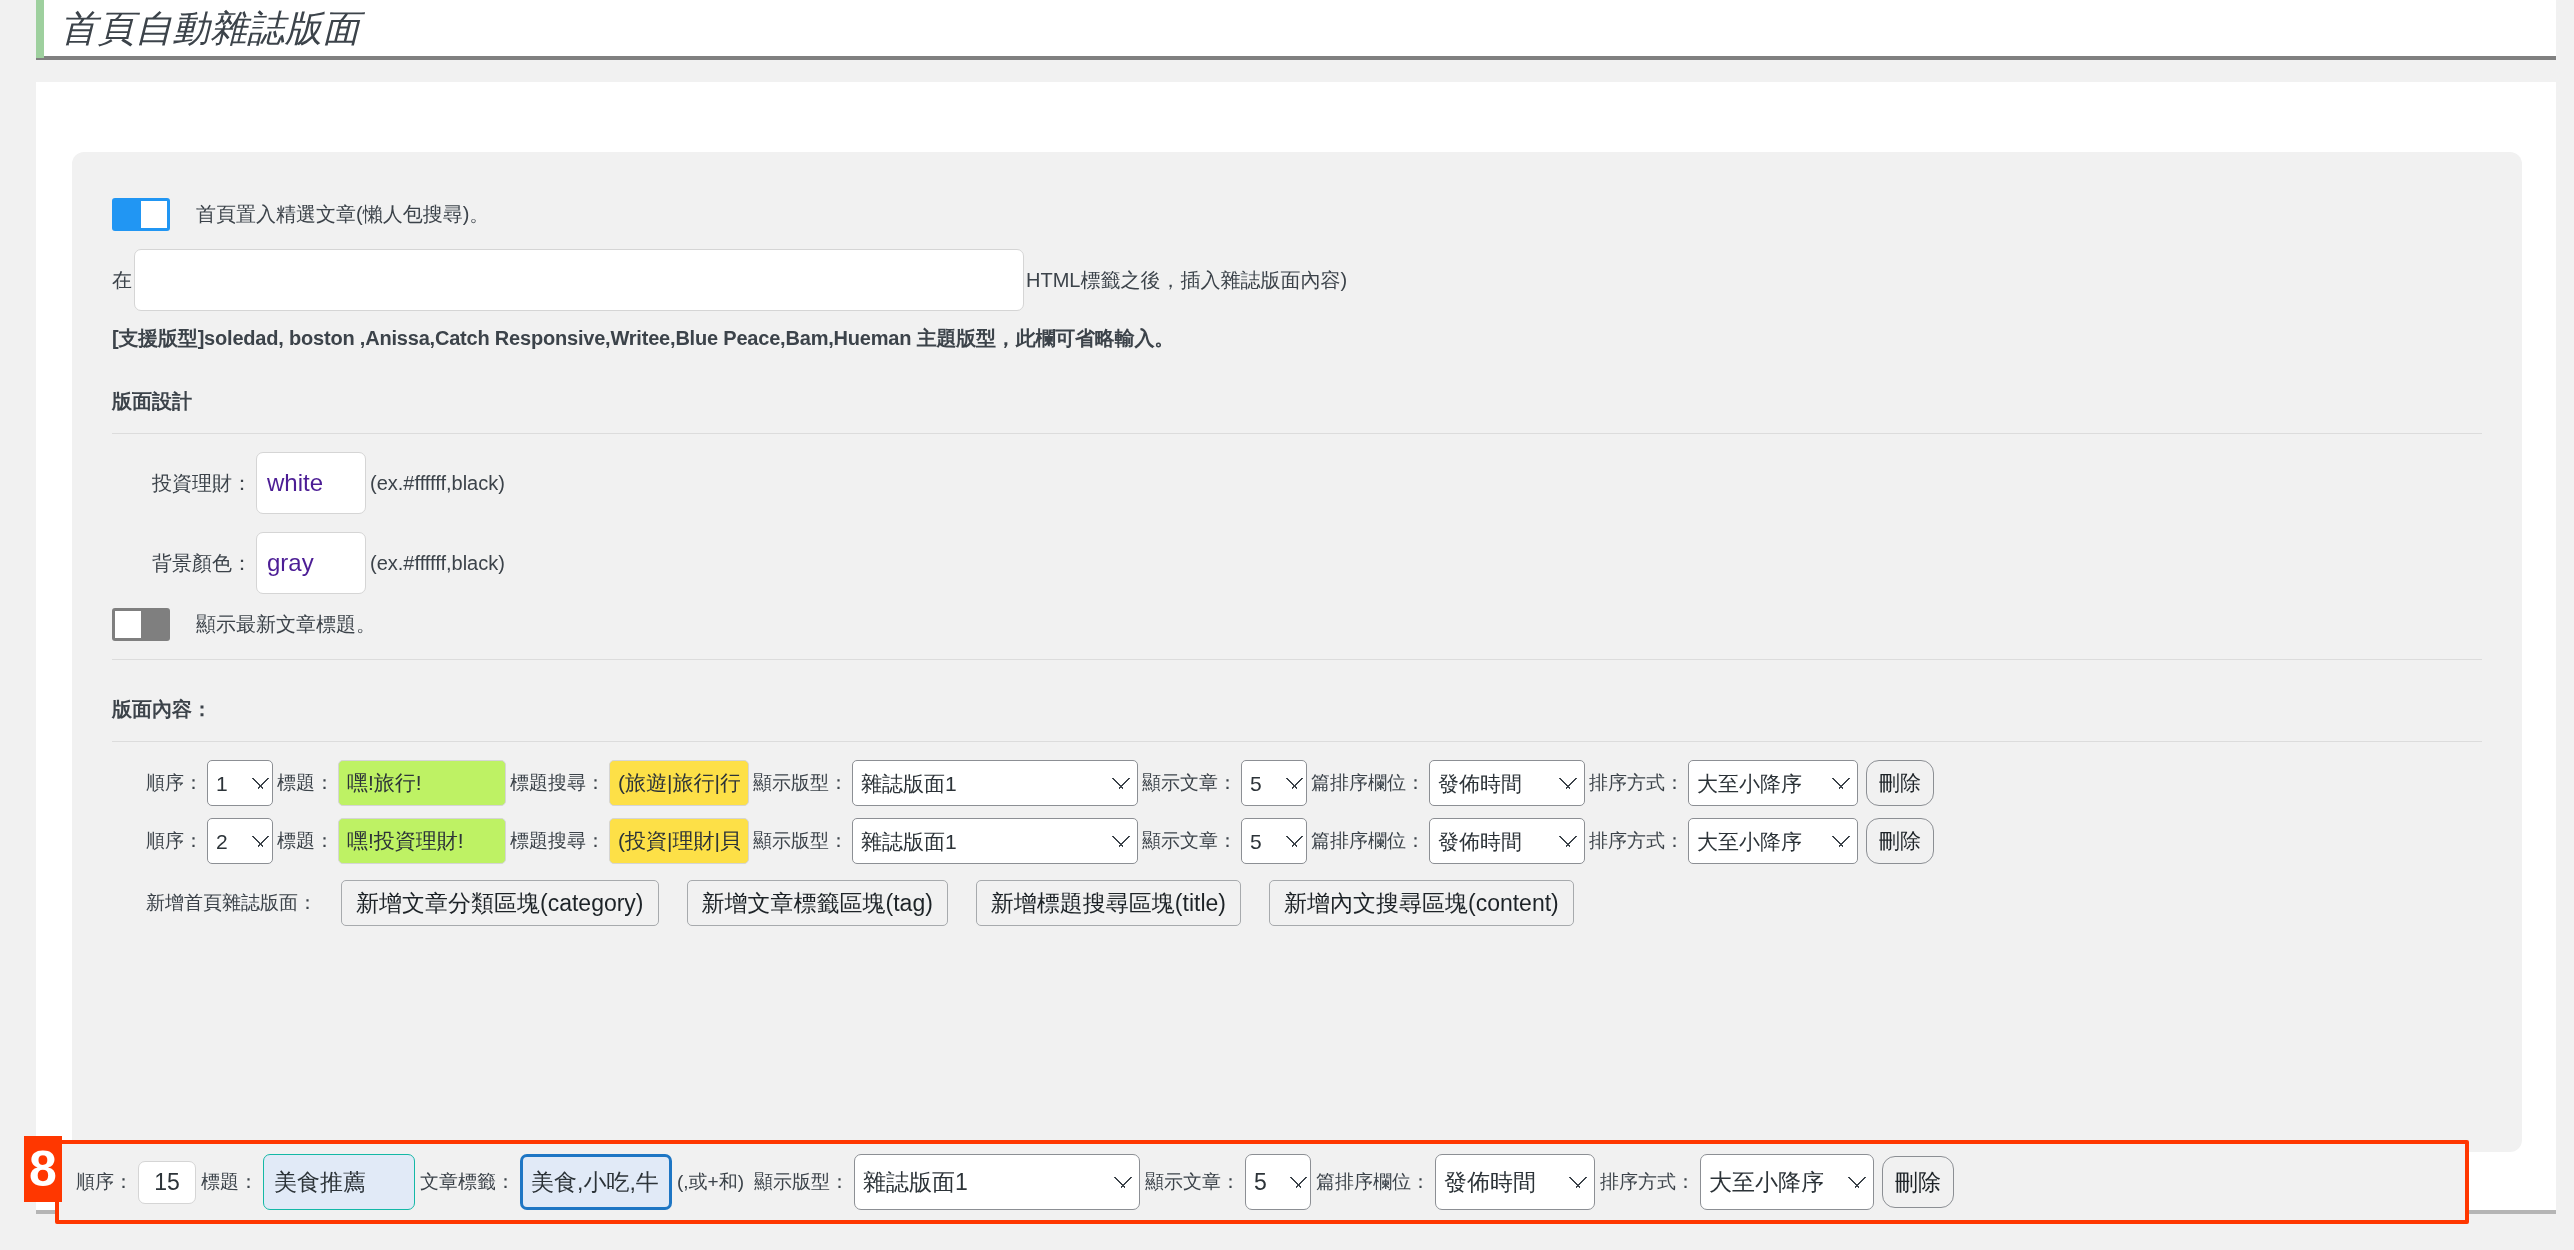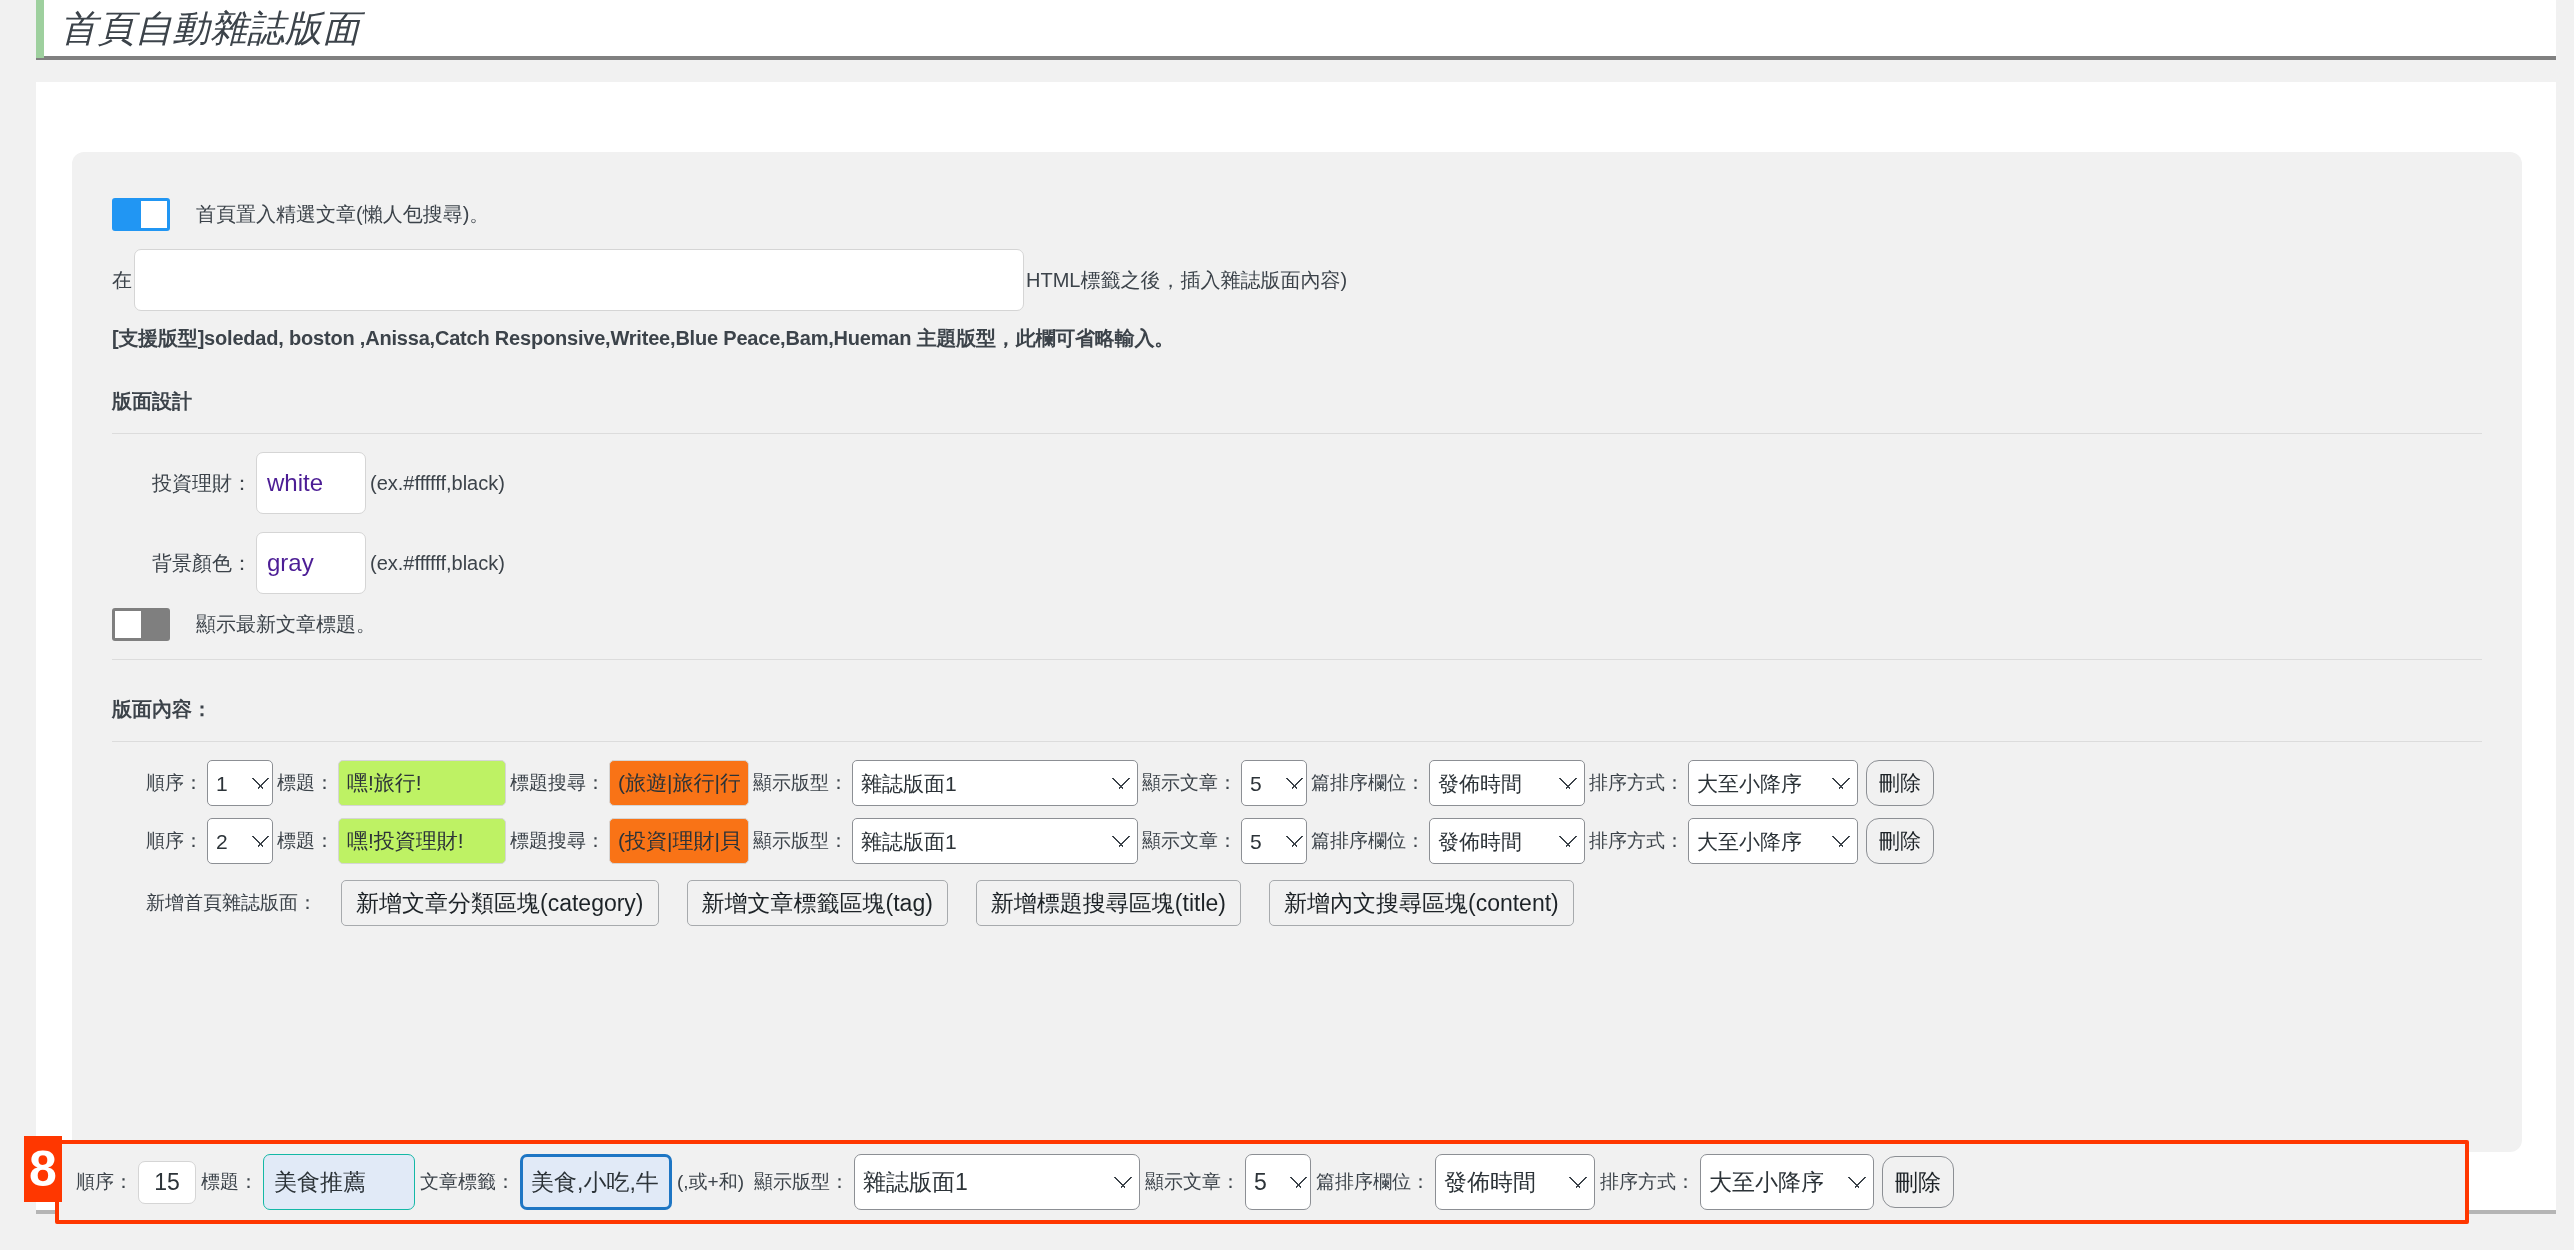--- a/index.html
+++ b/index.html
@@ -158,21 +158,21 @@
   }
   select.order-sel { width: 66px; padding-right: 28px;
     background-position: right 9px center, right 3px center; }
   select.count-sel { width: 66px; padding-right: 28px;
     background-position: right 9px center, right 3px center; }
   select.layout-sel { width: 286px; }
   select.orderby-sel { width: 156px; }
   select.sortdir-sel { width: 170px; }
 
   input.title-txt { width: 168px; background: #bef264; border-color: #d5d5d5; }
-  input.search-txt { width: 140px; background: #f97316; border-color: #d5d5d5; }
+  input.search-txt { width: 140px; background: #fde047; border-color: #d5d5d5; }
 
   button.del-btn {
     font-family: "Liberation Sans", sans-serif;
     font-size: 21px; color: #1d2327;
     background: #f1f1f1;
     border: 1px solid #8c8f94;
     border-radius: 13px;
     height: 46px; padding: 0 12px;
     margin-left: 8px;
     cursor: pointer;

